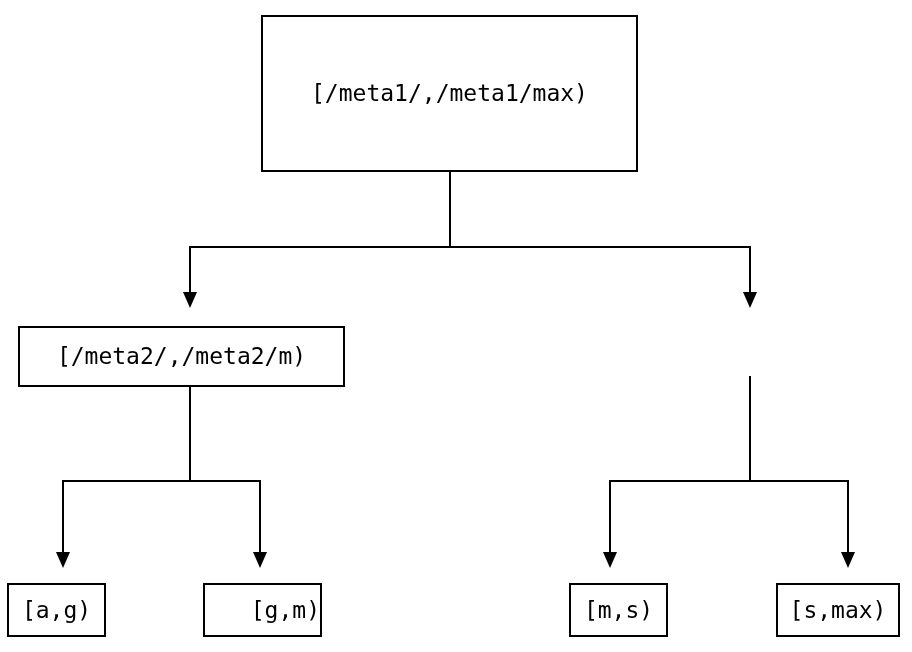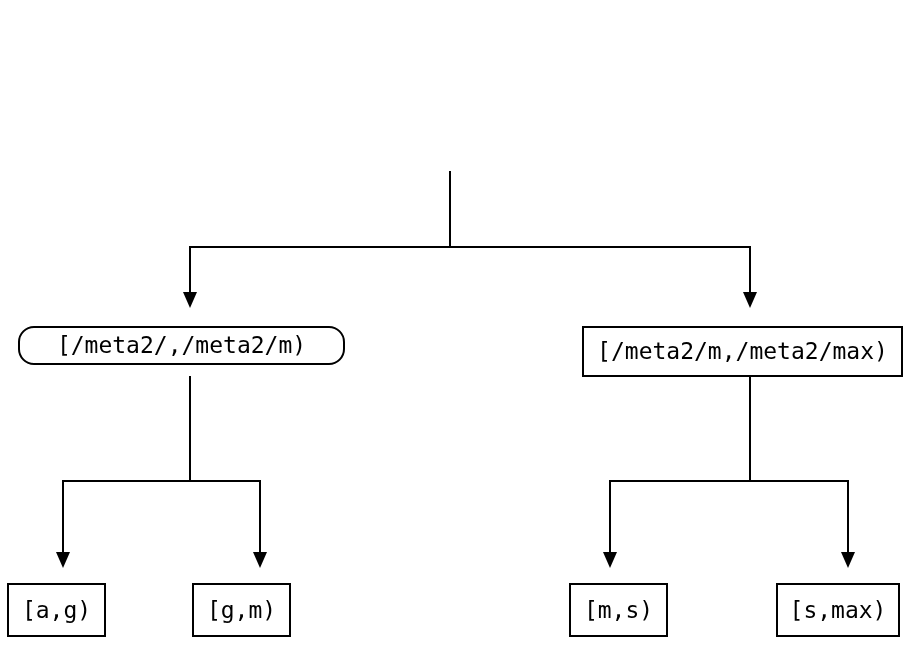--- a/index.html
+++ b/index.html
@@ -29,24 +29,24 @@
     background: #ffffff;
     display: flex;
     align-items: center;
     justify-content: center;
     color: #000000;
     font-size: 23px;
     line-height: 1;
     white-space: nowrap;
   }
   .node-root  { left: 261px; top: 15px;  width: 377px; height: 157px; }
-  .node-left  { left: 18px;  top: 326px; width: 327px; height: 39px; border-radius: 16px;  }
+  .node-left  { left: 18px;  top: 326px; width: 327px; height: 61px;  }
   .node-right { left: 582px; top: 326px; width: 321px; height: 51px;  }
   .node-leaf-ag   { left: 7px;   top: 583px; width: 99px;  height: 54px; }
-  .node-leaf-gm   { left: 192px; top: 583px; width: 99px;  height: 54px; }
+  .node-leaf-gm   { left: 203px; top: 583px; width: 119px;  height: 54px; justify-content: flex-end; }
   .node-leaf-ms   { left: 569px; top: 583px; width: 99px;  height: 54px; }
   .node-leaf-smax { left: 776px; top: 583px; width: 124px; height: 54px; }
   .edge-line {
     stroke: #000000;
     stroke-width: 2;
     fill: none;
     stroke-linecap: square;
   }
   .arrowhead {
     fill: #000000;
@@ -81,28 +81,28 @@
     <g>
       <path class="edge-line" d="M750,377 L750,481"></path>
       <path class="edge-line" d="M610,481 L848,481"></path>
       <path class="edge-line" d="M610,481 L610,553"></path>
       <path class="edge-line" d="M848,481 L848,553"></path>
       <polygon class="arrowhead" points="603,552 617,552 610,568"></polygon>
       <polygon class="arrowhead" points="841,552 855,552 848,568"></polygon>
     </g>
   </svg>
 
+  <div class="node node-root">
+    <span>[/meta1/,/meta1/max)</span>
+  </div>
 
   <div class="node node-left">
     <span>[/meta2/,/meta2/m)</span>
   </div>
 
-  <div class="node node-right">
-    <span>[/meta2/m,/meta2/max)</span>
-  </div>
 
   <div class="node node-leaf-ag">
     <span>[a,g)</span>
   </div>
 
   <div class="node node-leaf-gm">
     <span>[g,m)</span>
   </div>
 
   <div class="node node-leaf-ms">

